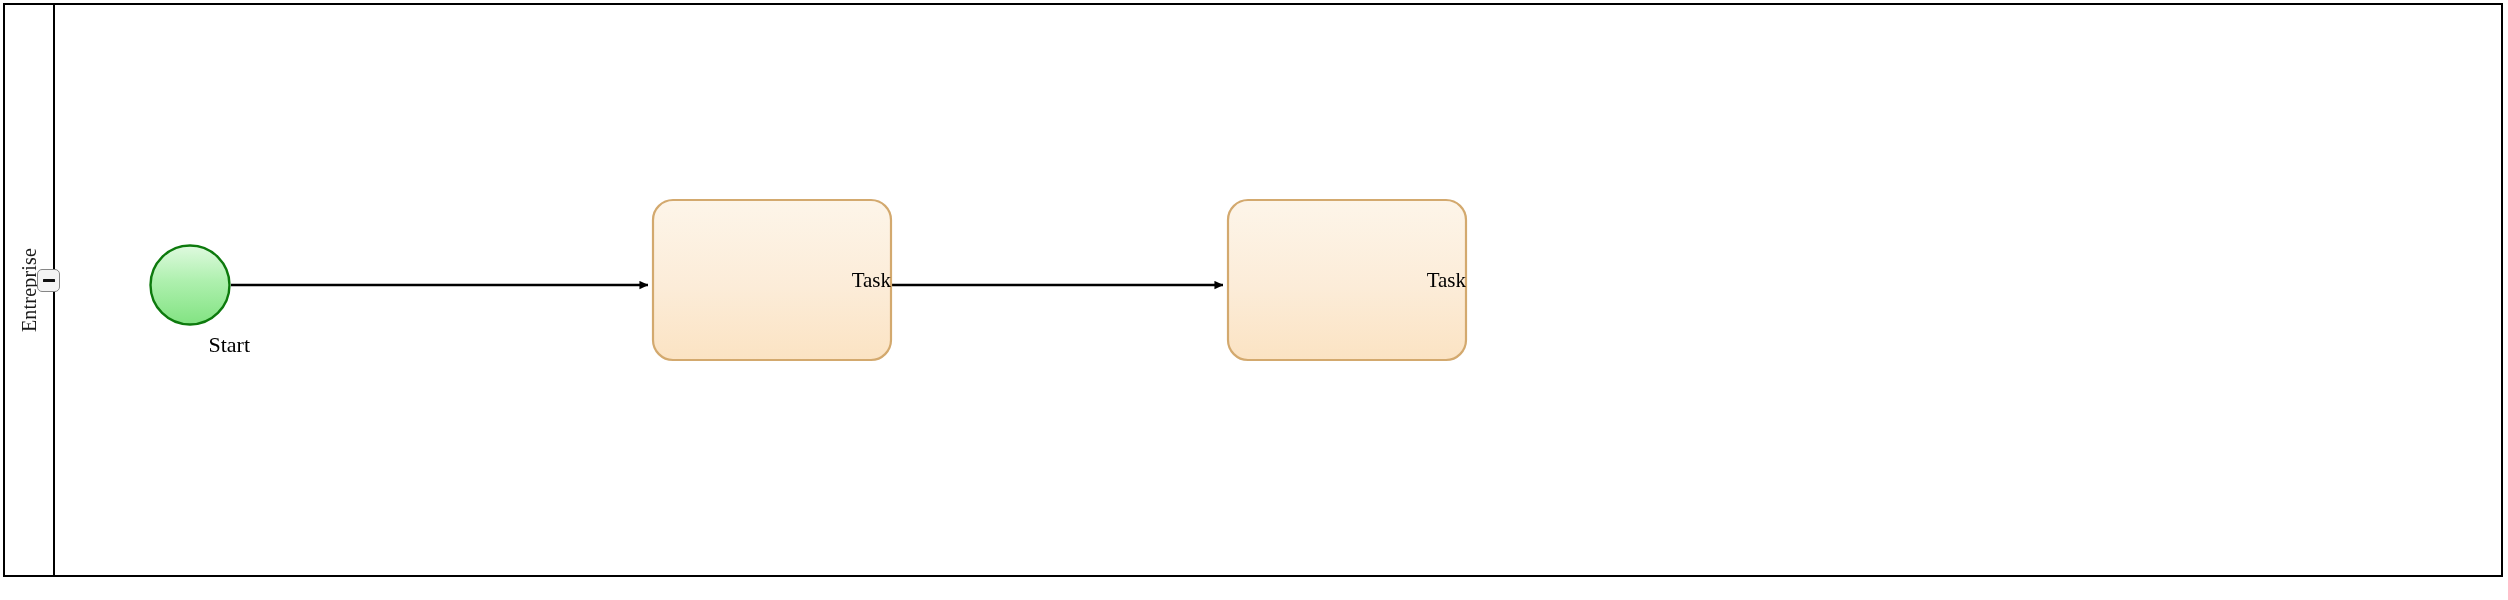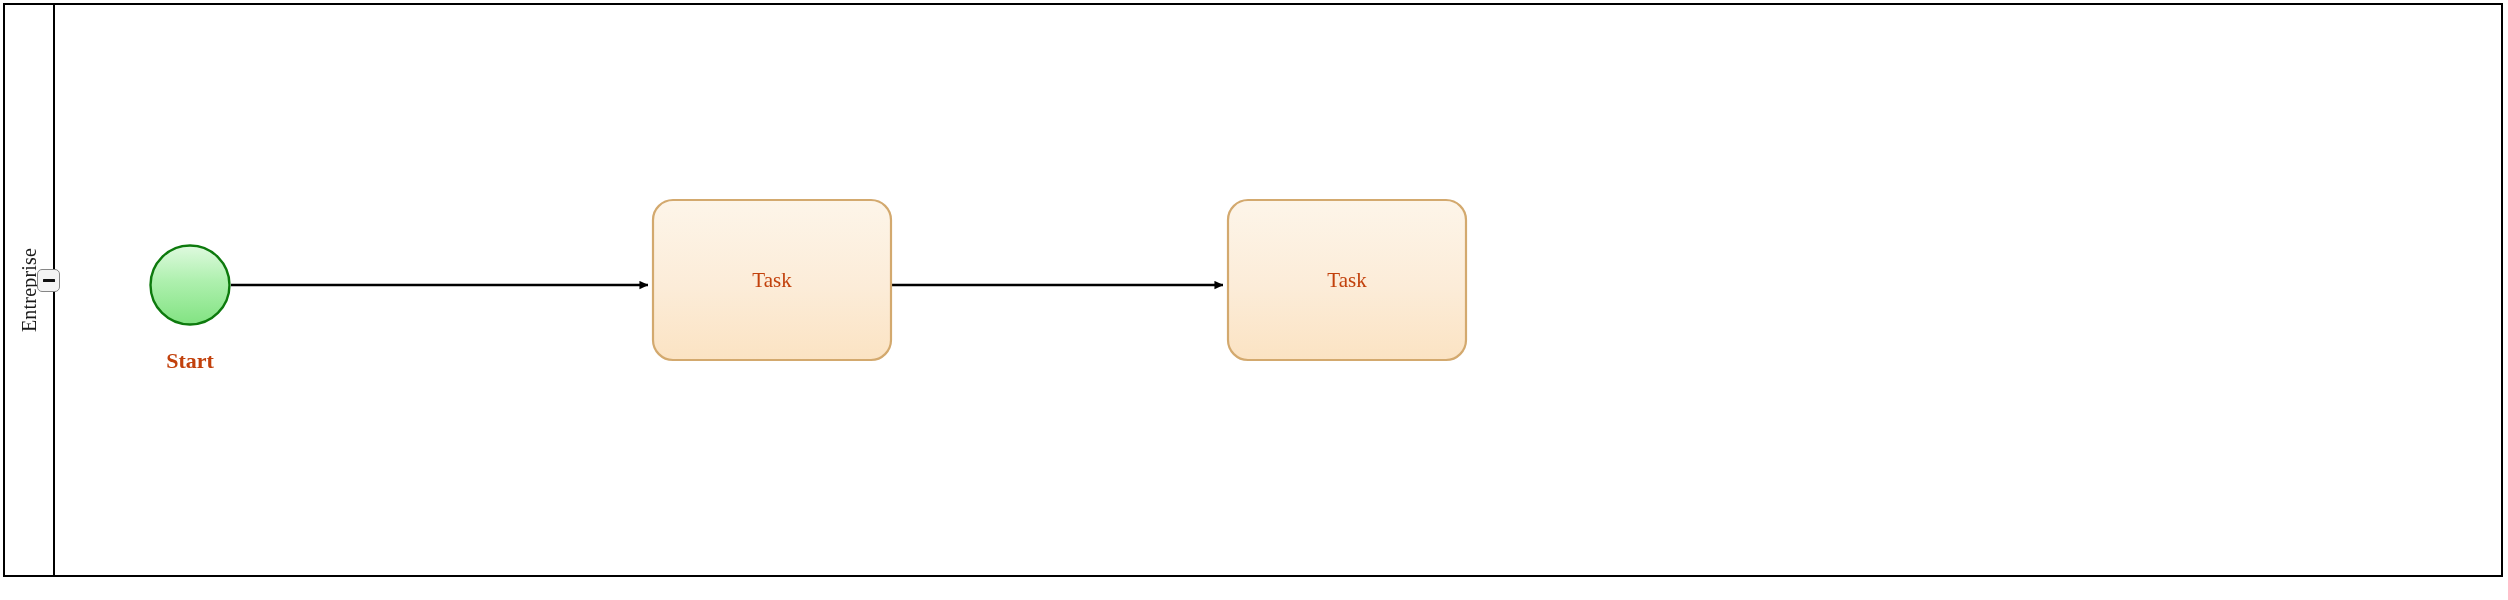--- a/index.html
+++ b/index.html
@@ -103,31 +103,30 @@
     height: 600px;
     pointer-events: none;
     z-index: 10;
   }
   .diagram-svg .hit { pointer-events: all; }
 
   
   .node-label {
     position: absolute;
     font-family: "Liberation Serif", "DejaVu Serif", serif;
-    color: #c2410c;
-    text-align: center;
+    color: #000000;
+    text-align: right;
     white-space: nowrap;
     z-index: 20;
   }
   .start-label {
     left: 130px;
-    top: 348px;
+    top: 332px;
     width: 120px;
     font-size: 22px;
-    font-weight: bold;
   }
   .task-label {
     font-size: 21px;
     line-height: 1;
   }
   .task1-label {
     left: 653px;
     top: 270px;
     width: 238px;
   }

